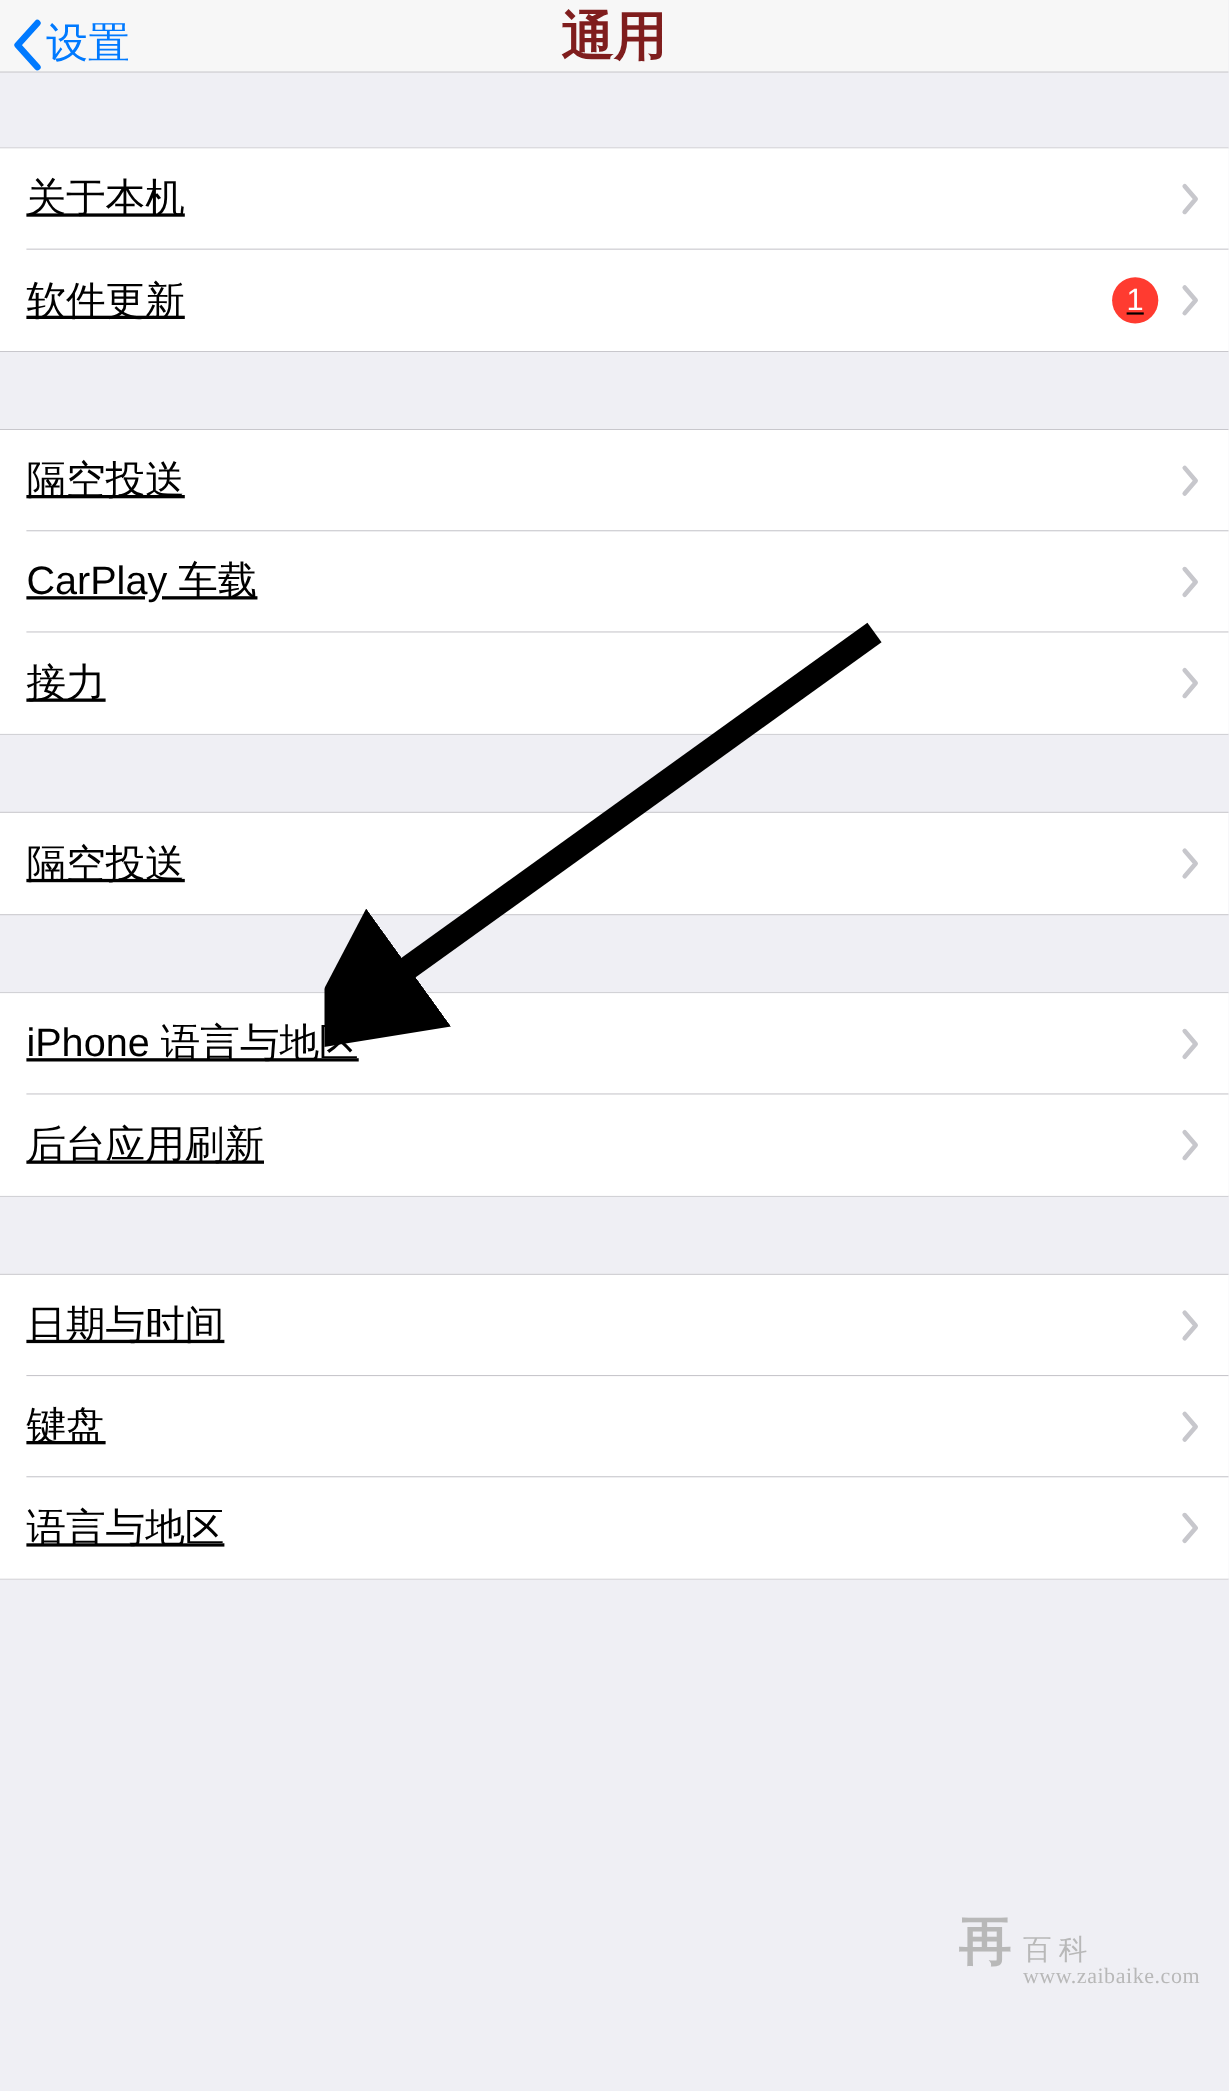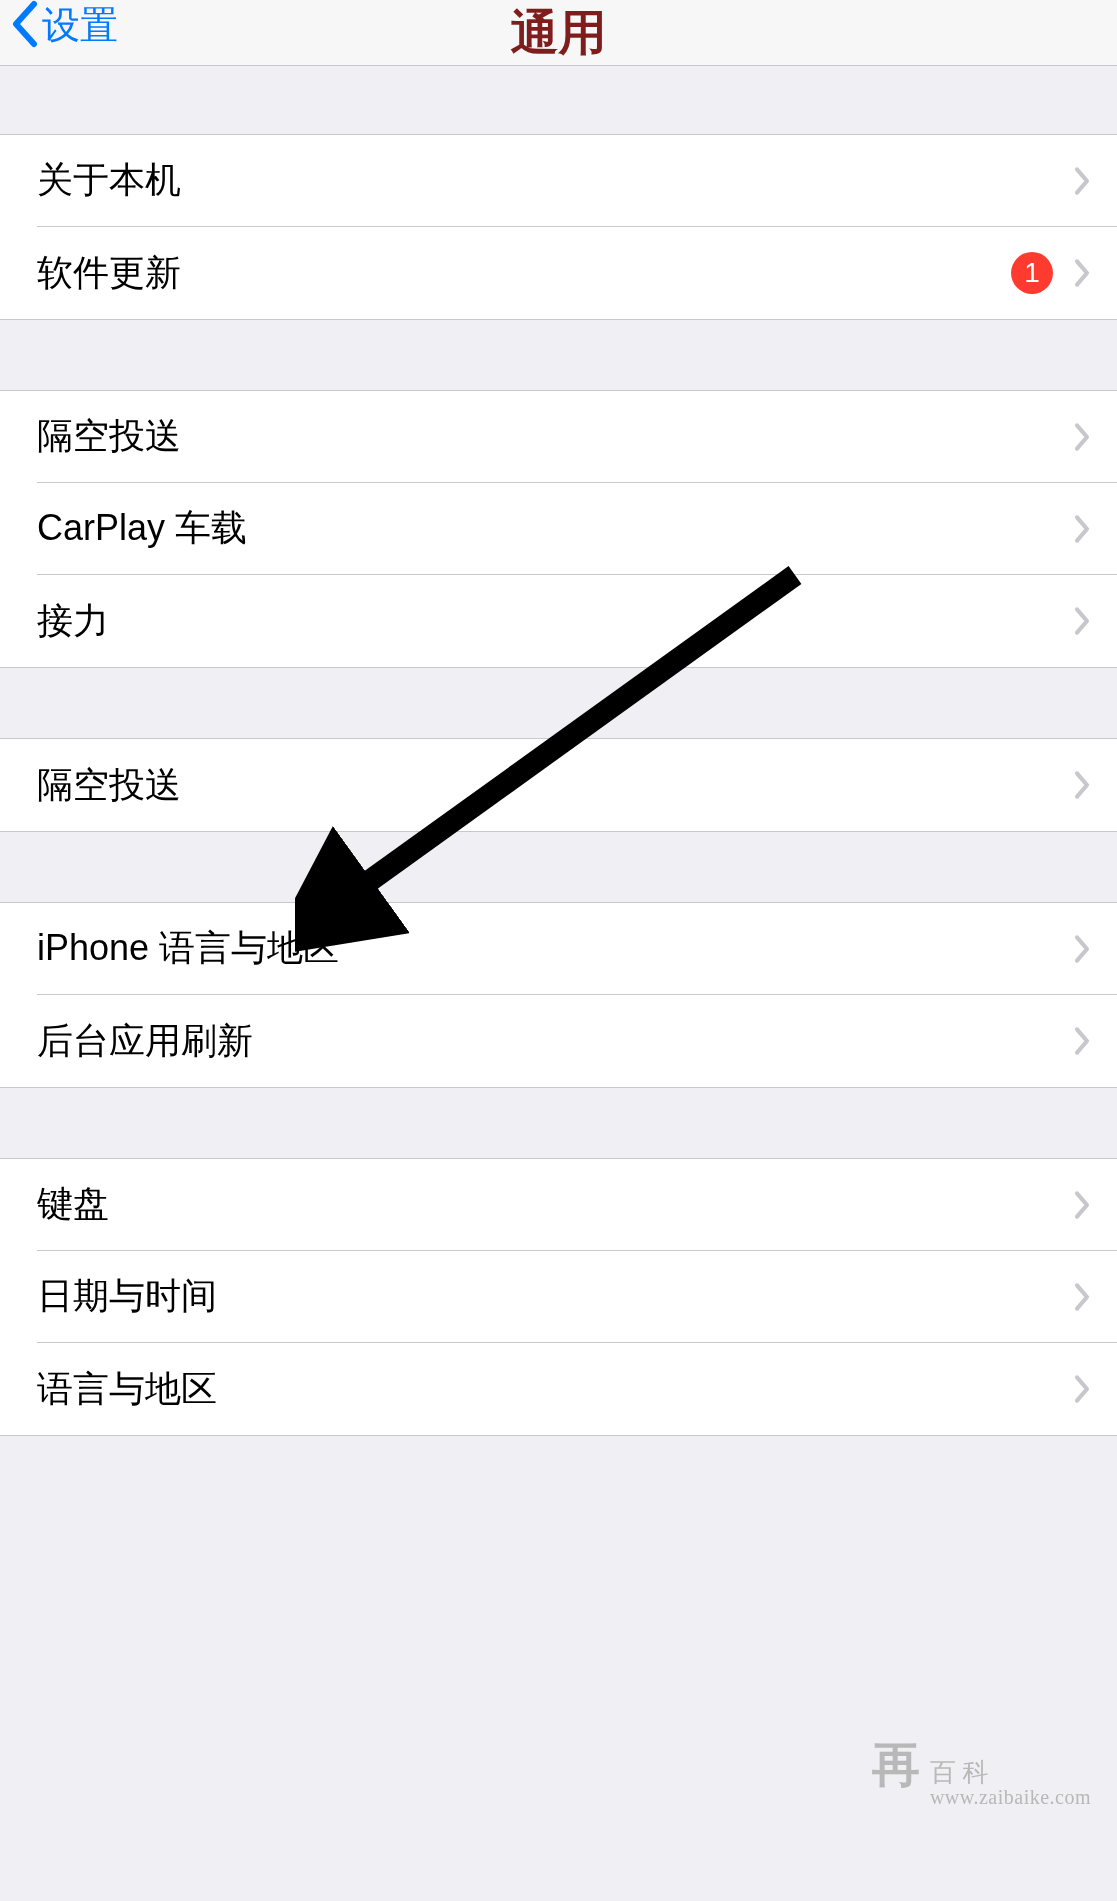--- a/index.html
+++ b/index.html
@@ -19,21 +19,21 @@
       align-items: center;
       justify-content: center;
       position: relative;
     }
     .back {
       position: absolute;
       left: 10px;
       top: 0;
       height: 100%;
       display: flex;
-      align-items: flex-start;
+      align-items: flex-end;
       gap: 4px;
       color: #007aff;
       font-size: 38px;
       cursor: pointer;
     }
     .back svg { width: 28px; height: 48px; }
     .title {
       font-size: 48px;
       font-weight: 600;
       color: #7f1d1d;
@@ -45,25 +45,26 @@
     }
     .g1 { margin-top: 68px; }
     .g2 { margin-top: 70px; }
     .g3 { margin-top: 70px; }
     .g4 { margin-top: 70px; }
     .g5 { margin-top: 70px; }
     .row {
       display: flex;
       align-items: center;
       min-height: 92px;
-      padding-left: 37px;
+      padding-left: 24px;
       font-size: 36px;
       color: #000;
       cursor: pointer;
       background: #fff;
+      text-decoration: underline;
     }
     .row-inner {
       flex: 1;
       display: flex;
       align-items: center;
       justify-content: space-between;
       min-height: 92px;
       padding-right: 26px;
     }
     .row:not(:last-child) .row-inner {
@@ -213,31 +214,31 @@
             <polyline points="2,2 8,9 2,16" fill="none" stroke="#c7c7cc" stroke-width="2.5" stroke-linecap="round" stroke-linejoin="round"></polyline>
           </svg>
         </div>
     </div>
   </div>
 </div>
 
 <div class="group g5">
   <div class="row">
     <div class="row-inner">
+      <span>日期与时间</span>
+      <div class="right">
+          <svg class="chevron" viewBox="0 0 10 18">
+            <polyline points="2,2 8,9 2,16" fill="none" stroke="#c7c7cc" stroke-width="2.5" stroke-linecap="round" stroke-linejoin="round"></polyline>
+          </svg>
+        </div>
+    </div>
+  </div>
+  <div class="row">
+    <div class="row-inner">
       <span>键盘</span>
-      <div class="right">
-          <svg class="chevron" viewBox="0 0 10 18">
-            <polyline points="2,2 8,9 2,16" fill="none" stroke="#c7c7cc" stroke-width="2.5" stroke-linecap="round" stroke-linejoin="round"></polyline>
-          </svg>
-        </div>
-    </div>
-  </div>
-  <div class="row">
-    <div class="row-inner">
-      <span>日期与时间</span>
       <div class="right">
           <svg class="chevron" viewBox="0 0 10 18">
             <polyline points="2,2 8,9 2,16" fill="none" stroke="#c7c7cc" stroke-width="2.5" stroke-linecap="round" stroke-linejoin="round"></polyline>
           </svg>
         </div>
     </div>
   </div>
   <div class="row">
     <div class="row-inner">
       <span>语言与地区</span>

